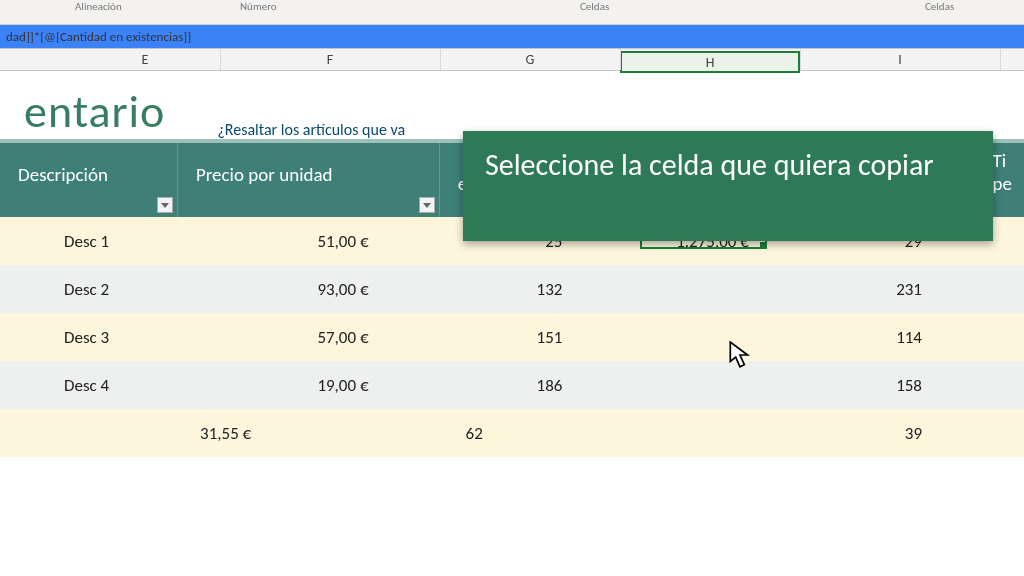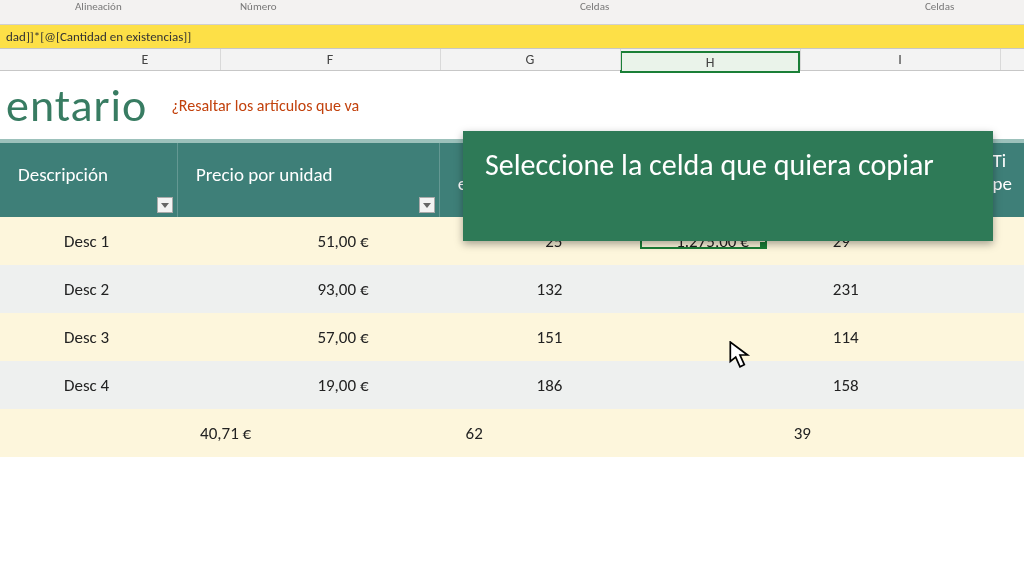--- a/index.html
+++ b/index.html
@@ -7,40 +7,40 @@
 
   
   .ribbon { position: relative; height: 25px; background: #f3f2f1; border-bottom: 1px solid #d0d0d0; }
   .ribbon .rib-item { position: absolute; top: 0; font-size: 11px; color: #777; }
   .ribbon .rib-lbl-align   { left: 35px; margin-left: 40px; }
   .ribbon .rib-lbl-number  { left: 240px; }
   .ribbon .rib-lbl-styles  { left: 580px; }
   .ribbon .rib-lbl-cells   { left: 925px; }
 
   
-  .formula-bar { height: 24px; border-bottom: 1px solid #c7c7c7; background:#fde047; display:flex; align-items:center; padding:0 6px; }
+  .formula-bar { height: 24px; border-bottom: 1px solid #c7c7c7; background:#3b82f6; display:flex; align-items:center; padding:0 6px; }
   .formula-bar .fx { font-size: 13px; color:#333; }
 
   
   .col-headers { height: 22px; background:#f3f3f3; border-bottom:1px solid #c7c7c7; position:relative; font-size:14px; color:#444; }
   .col-headers div { position:absolute; top:2px; text-align:center; }
   .col-sep { position:absolute; top:0; bottom:0; width:1px; background:#d9d9d9; }
   .colE { left:  70px; width:150px; }
   .colF { left: 220px; width:220px; }
   .colG { left: 440px; width:180px; }
   .colH { left: 620px; width:180px; border:2px solid #1a7f37; background:#eaf3ea; height:22px; top:-2px; line-height:20px;}
   .colI { left: 800px; width:200px; }
 
   
   .sheet { position: relative; height: 505px; }
 
   
-  .title-band { height: 68px; display:flex; align-items:center; padding-left:6px; }
+  .title-band { height: 68px; display:flex; align-items:flex-end; padding-left:24px; }
   .title-band .title { font-size: 46px; color:#387c62; letter-spacing:1px; font-weight:300; }
-  .title-band .subtitle { font-size: 16px; color:#c2410c; margin-left: 24px; }
+  .title-band .subtitle { font-size: 16px; color:#0c4a6e; margin-left: 52px; }
 
   
   .thead-bar { position:relative; height: 78px; background:#3e7f78; color:#fff; border-top:4px solid #9cc1bb; display:flex; }
   .thead-cell { position:relative; display:flex; align-items:flex-end; padding:0 12px 22px 18px; font-size:19px; }
   .thead-cell.c1 { width: 178px; border-right:1px solid #fff3; padding-top:20px; align-items:flex-start; }
   .thead-cell.c2 { width: 262px; border-right:1px solid #fff3; padding-top:20px; align-items:flex-start;}
   .thead-cell.c3 { width: 180px; border-right:1px solid #fff3; }
   .thead-cell.c4 { width: 180px; border-right:1px solid #fff3; }
   .thead-cell.c5 { width: 175px; border-right:1px solid #fff3; }
   .thead-cell.c6 { flex:1; }
@@ -49,21 +49,21 @@
 
   
   .trow { height:48px; display:flex; align-items:center; font-size:17px; color:#222; }
   .trow:nth-child(odd)  { background:#fdf6dc; }
   .trow:nth-child(even) { background:#eef0ef; }
   .tcell { padding:0 18px 0 18px;margin-left:46px; }
   .tc1 { width:178px; }
   .tc2 { width:262px; text-align:right; padding-right:44px;}
   .tc3 { width:180px; text-align:right; padding-right:30px;}
   .tc4 { width:180px; text-align:right; padding-right:20px; position:relative;}
-  .tc5 { width:175px; text-align:left; padding-right:20px;}
+  .tc5 { width:175px; text-align:right; padding-right:20px;}
   .tc6 { flex:1; }
 
   .cell-selected { position:absolute; top:3px; bottom:3px; left:2px; right:2px; border:2px solid #1a7f37; pointer-events:none; }
   .fill-handle { position:absolute; right:-2px; bottom:-2px; width:7px; height:7px; background:#1a7f37; }
 
   
   .tooltip { position:absolute; left:463px; top:60px; width:530px; height:110px; background:#2e7a57; color:#fff; font-size:30px; font-weight:300; line-height:1.35; padding:14px 22px; box-shadow:0 3px 8px rgba(0,0,0,.35); }
 
   
   .cursor { position:absolute; left:729px; top:270px; pointer-events:none; }
@@ -160,21 +160,21 @@
       </div>
       <div class="trow">
         <div class="tcell tc1">Desc 4</div>
         <div class="tcell tc2">19,00 €</div>
         <div class="tcell tc3">186</div>
         <div class="tcell tc4"></div>
         <div class="tcell tc5">158</div>
         <div class="tcell tc6"></div>
       </div>
       <div class="trow">
-        <div class="tcell tc2">40,71 €</div>
+        <div class="tcell tc2">31,55 €</div>
         <div class="tcell tc3">62</div>
         <div class="tcell tc4"></div>
         <div class="tcell tc5">39</div>
         <div class="tcell tc6"></div>
       </div>
     </div>
 
   <div class="tooltip">Seleccione la celda que quiera copiar</div>
 
   <div class="cursor">

